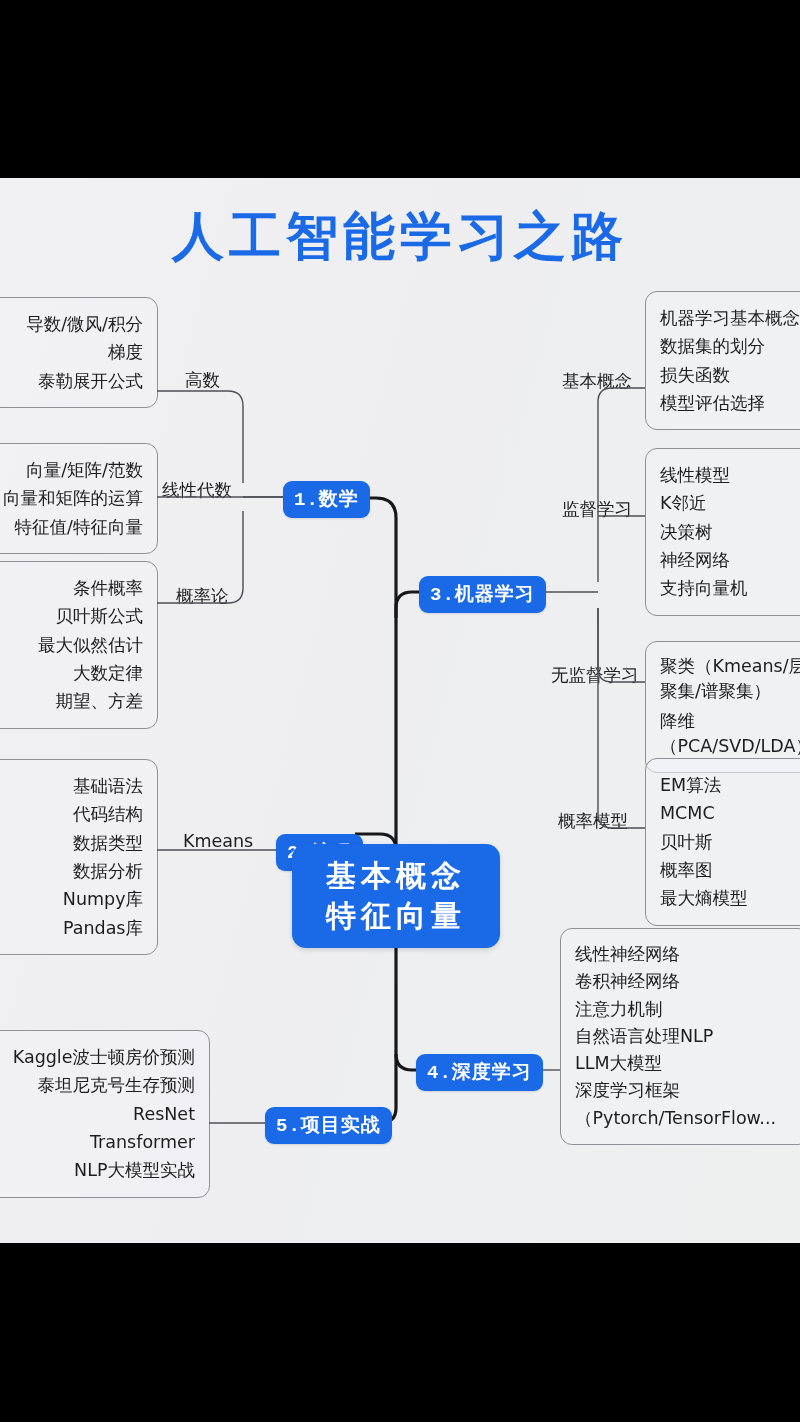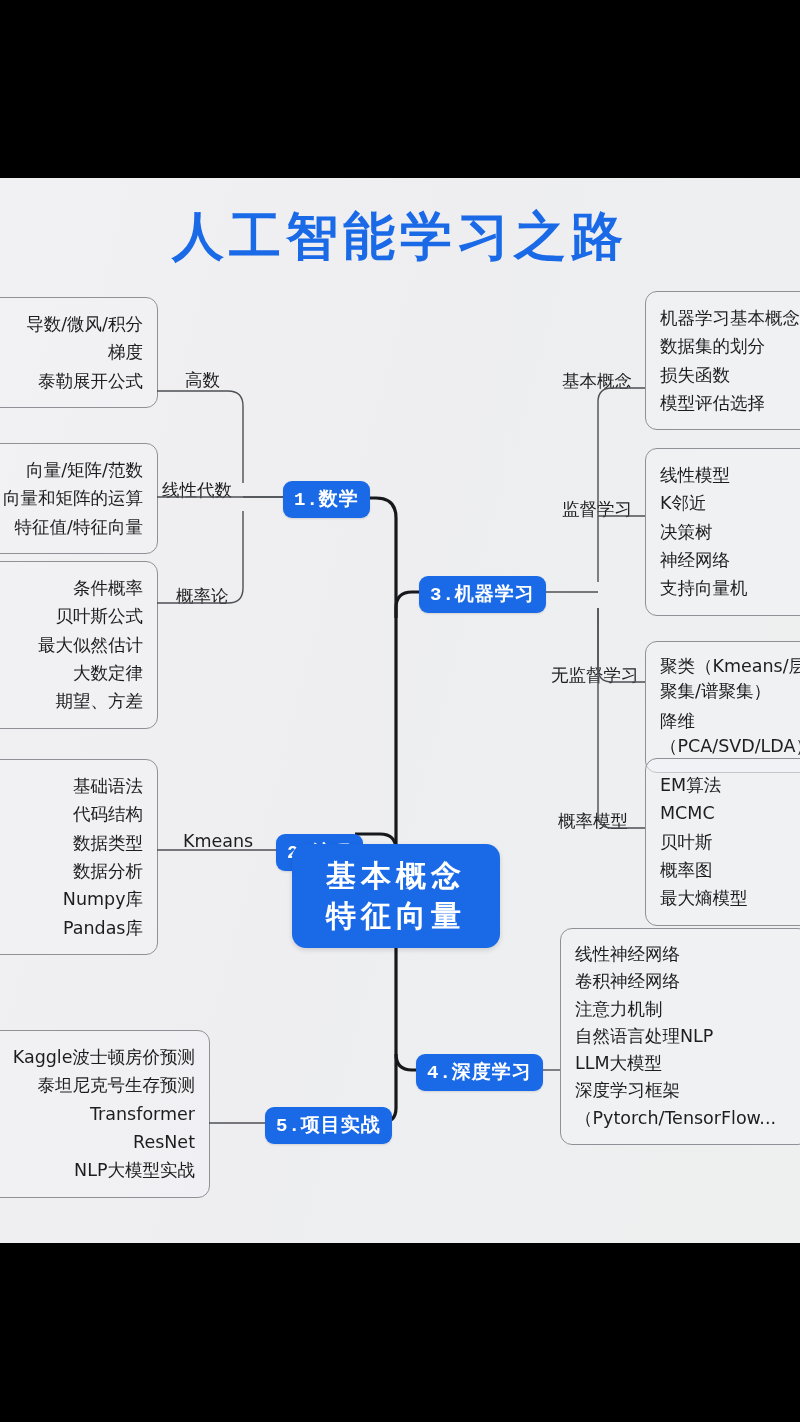--- a/index.html
+++ b/index.html
@@ -198,22 +198,22 @@
       <div>代码结构</div>
       <div>数据类型</div>
       <div>数据分析</div>
       <div>Numpy库</div>
       <div>Pandas库</div>
     </div>
 
     <div class="leafbox right-text" style="left:-12px; top:852px; width:222px;">
       <div>Kaggle波士顿房价预测</div>
       <div>泰坦尼克号生存预测</div>
+      <div>ResNet</div>
       <div>Transformer</div>
-      <div>ResNet</div>
       <div>NLP大模型实战</div>
     </div>
 
     <div class="leafbox left-text" style="left:645px; top:113px; width:195px;">
       <div>机器学习基本概念</div>
       <div>数据集的划分</div>
       <div>损失函数</div>
       <div>模型评估选择</div>
     </div>
 

